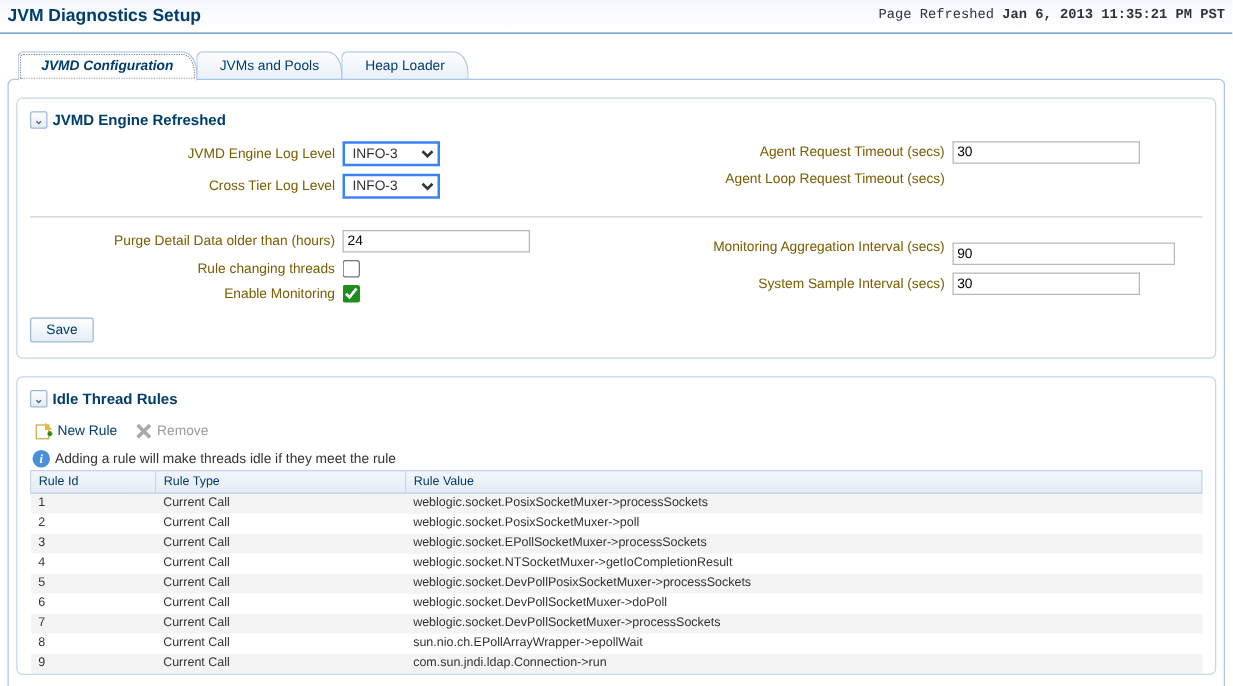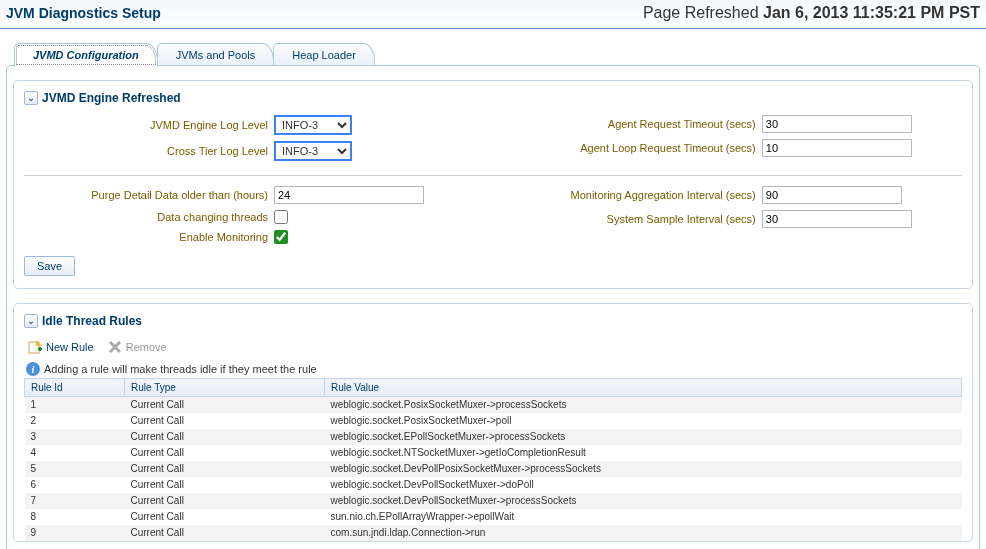--- a/index.html
+++ b/index.html
@@ -17,22 +17,23 @@
   padding: 4px 6px 6px 6px;
   border-bottom: 1px solid #5a8ac0;
   background: linear-gradient(#f4f8fc,#fff);
 }
 .header-title {
   font-size: 14px;
   font-weight: bold;
   color: #003d6b;
 }
 .header-refresh {
-  font-size: 16px;
+  font-size: 11px;
   color: #333;
+  font-family: Liberation Mono, monospace;
 }
 .header-refresh b { font-weight: bold; }
 .tabs {
   margin: 14px 0 0 14px;
   display: flex;
   align-items: flex-end;
   position: relative;
 }
 .tab {
   padding: 5px 18px 5px 18px;
@@ -243,46 +244,45 @@
           </select>
         </div>
       </div>
       <div class="form-col">
         <div class="form-row">
           <label>Agent Request Timeout (secs)</label>
           <input type="text" style="width: 150px;" value="30">
         </div>
         <div class="form-row">
           <label>Agent Loop Request Timeout (secs)</label>
-          <input type="text" style="width: 150px;" value="10">
         </div>
       </div>
     </div>
 
     <hr class="hr">
 
     <div class="form-grid">
       <div class="form-col">
         <div class="form-row">
           <label>Purge Detail Data older than (hours)</label>
           <input type="text" style="width: 150px;" value="24">
         </div>
         <div class="form-row">
-          <label>Data changing threads</label>
+          <label>Rule changing threads</label>
           <input type="checkbox" style="">
         </div>
         <div class="form-row">
           <label>Enable Monitoring</label>
           <input type="checkbox" checked="" style="accent-color: rgb(30, 142, 30);">
         </div>
       </div>
       <div class="form-col">
         <div class="form-row">
           <label>Monitoring Aggregation Interval (secs)</label>
-          <input type="text" style="width: 140px;" value="90">
+          <input type="text" style="width: 178px; margin-top: 10px;" value="90">
         </div>
         <div class="form-row">
           <label>System Sample Interval (secs)</label>
           <input type="text" style="width: 150px;" value="30">
         </div>
       </div>
     </div>
 
     <button class="save-btn">Save</button>
   </div>

